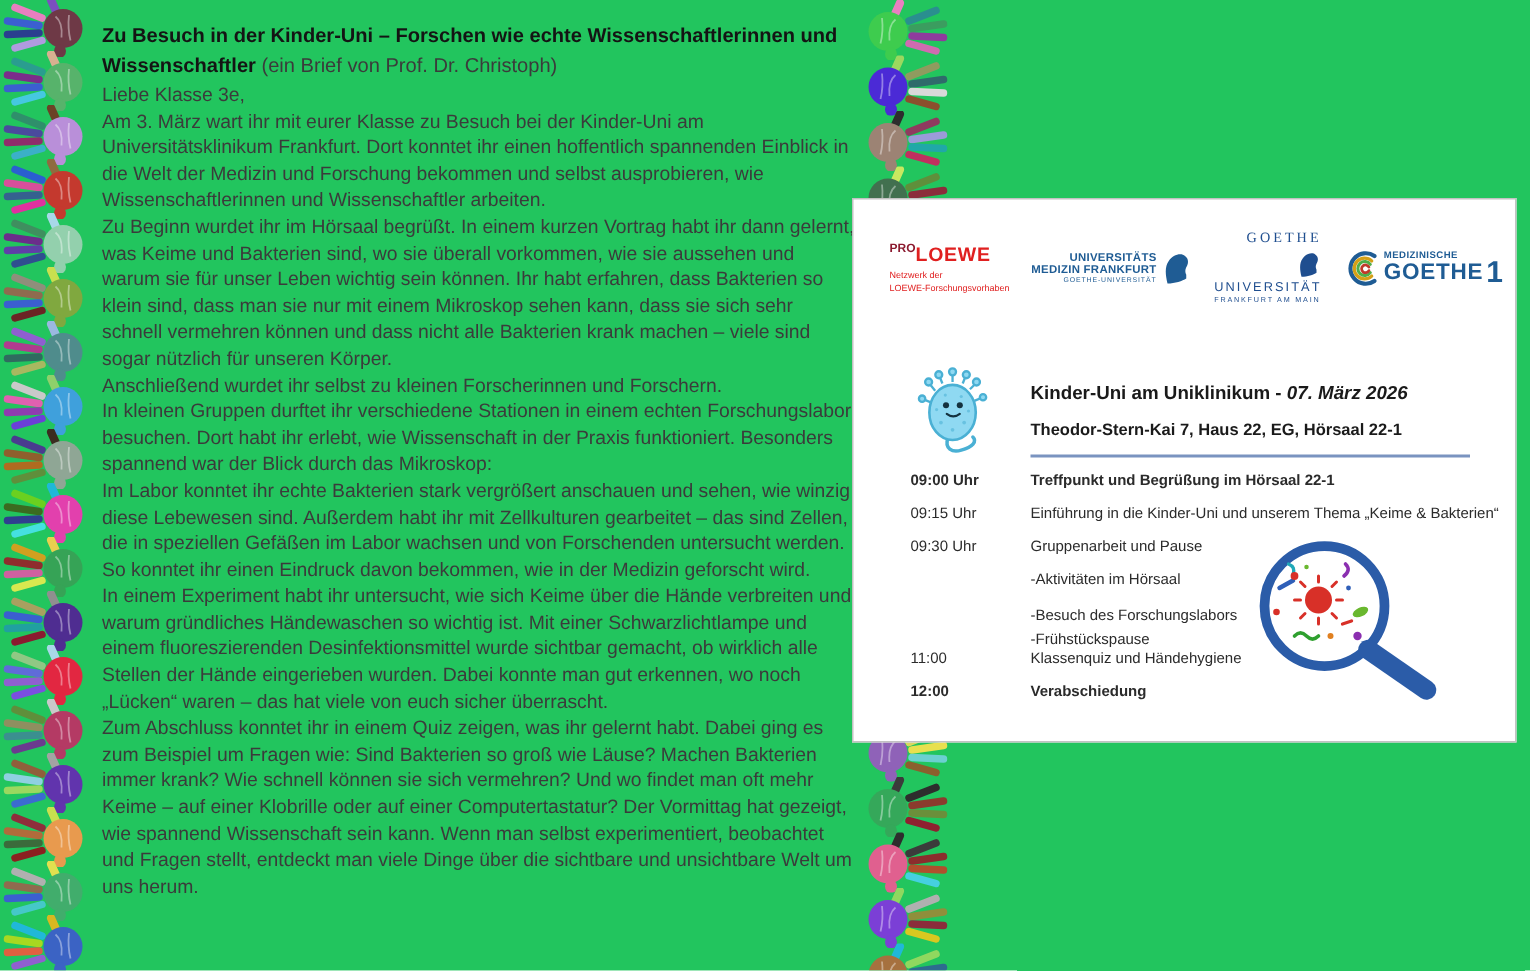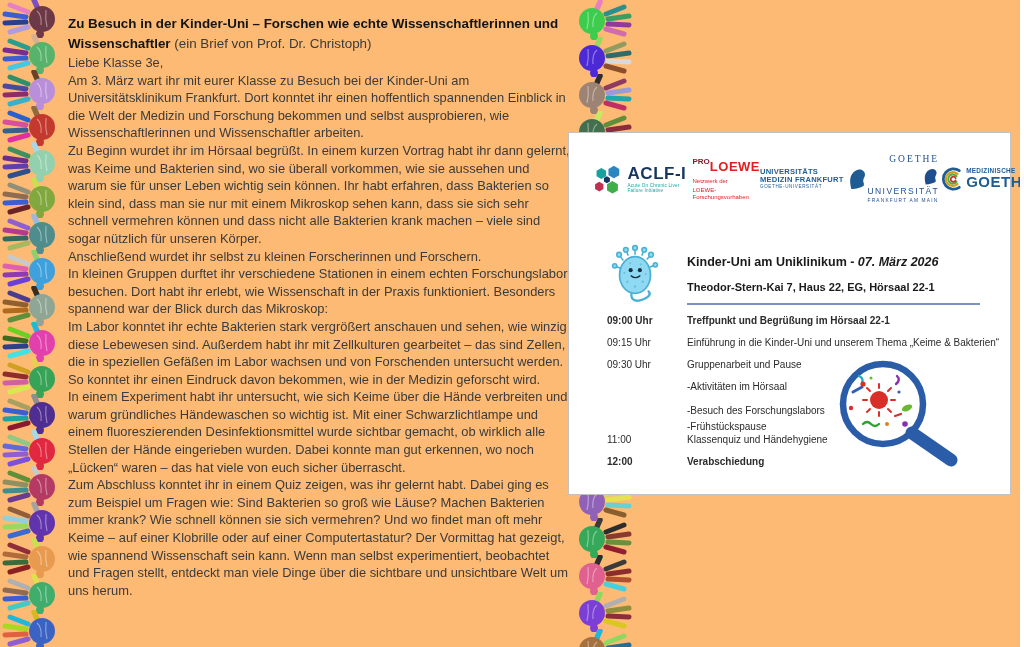--- a/index.html
+++ b/index.html
@@ -1,18 +1,18 @@
 <!DOCTYPE html>
 <html lang="de"><head>
 <meta charset="utf-8">
 <style>
   html,body{margin:0;padding:0;background:#ffffff;}
   .page{
     position:relative; width:1020px; height:647px; overflow:hidden;
-    background:#fdba74; font-family:"Liberation Sans", sans-serif;
+    background:#22c55e; font-family:"Liberation Sans", sans-serif;
   }
   
   .hand-col{position:absolute; top:0; width:62px; height:647px; z-index:1;}
   #left-hands{left:0;}
   #mid-hands{left:574;}
   #mid-hands{left:574px;}
   .hand{position:absolute; left:0; width:60px; height:40px;}
   
   .letter{
     position:absolute; left:68px; top:14px; width:503px; z-index:2;
@@ -34,21 +34,21 @@
   }
   .logo{display:flex; align-items:center; gap:4px;}
   .aclf-text{display:flex; flex-direction:column; line-height:1;}
   .aclf-name{font-weight:bold; font-size:17px; letter-spacing:.5px; color:#16365f;}
   .aclf-tag{font-size:4.6px; color:#17a2a0; margin-top:2px; letter-spacing:.2px;}
   .loewe{display:flex; flex-direction:column; line-height:1.15;}
   .loewe-top{white-space:nowrap;}
   .pro{font-weight:bold; font-size:8px; color:#8b1a2f; vertical-align:top;text-align:center;}
   .loewe-word{font-weight:bold; font-size:13px; color:#e02020; letter-spacing:.5px;}
   .loewe-tag{font-size:6px; color:#e02020; margin-top:2px;}
-  .umf-text{display:flex; flex-direction:column; line-height:1.05; text-align:left;}
+  .umf-text{display:flex; flex-direction:column; line-height:1.05; text-align:right;}
   .umf-l1,.umf-l2{font-weight:bold; font-size:7.6px; color:#1f5c94; letter-spacing:.2px; white-space:nowrap;}
   .umf-tag{font-size:4.6px; color:#1f5c94; margin-top:1.5px; letter-spacing:.6px; white-space:nowrap;}
   .goethe{display:flex; flex-direction:column; line-height:1.2;}
   .goethe-row{display:flex; align-items:flex-end; gap:2px;flex-direction:column;}
   .goethe-l1{font-family:"Liberation Serif", serif; font-size:9.5px; color:#1f4e8f; letter-spacing:2px; white-space:nowrap;}
   .goethe-l2{font-family:Liberation Sans, sans-serif; font-size:8.5px; color:#1f4e8f; letter-spacing:1.4px; white-space:nowrap;}
   .goethe-l3{font-size:4.8px; color:#1f4e8f; letter-spacing:1.2px; margin-top:1.5px; white-space:nowrap;}
   .klinik{display:flex; align-items:center; gap:3px;}
   .klinik-text{display:flex; flex-direction:column; line-height:1;}
   .klinik-l1{font-weight:bold; font-size:6.4px; color:#1f5c94; letter-spacing:.3px;}
@@ -409,33 +409,20 @@
     <p>In kleinen Gruppen durftet ihr verschiedene Stationen in einem echten Forschungslabor besuchen. Dort habt ihr erlebt, wie Wissenschaft in  der Praxis funktioniert. Besonders spannend war der Blick durch das Mikroskop:</p>
     <p>Im Labor konntet  ihr echte Bakterien stark vergrößert anschauen und sehen, wie winzig  diese Lebewesen sind. Außerdem habt ihr mit Zellkulturen gearbeitet –  das sind Zellen, die in speziellen Gefäßen im Labor wachsen und von Forschenden untersucht werden. So konntet ihr einen Eindruck davon bekommen, wie in der Medizin geforscht wird.</p>
     <p>In einem Experiment habt ihr untersucht, wie sich Keime über die Hände verbreiten und warum gründliches Händewaschen so wichtig ist. Mit  einer Schwarzlichtlampe und einem fluoreszierenden Desinfektionsmittel wurde sichtbar gemacht, ob wirklich alle Stellen der Hände eingerieben  wurden. Dabei konnte man gut erkennen, wo noch „Lücken“ waren – das hat viele von euch sicher überrascht.</p>
     <p>Zum Abschluss konntet ihr in einem Quiz zeigen, was ihr gelernt habt.  Dabei ging es zum Beispiel um Fragen wie: Sind Bakterien so groß wie Läuse? Machen Bakterien immer krank? Wie  schnell können sie sich vermehren? Und wo findet man oft mehr Keime –  auf einer Klobrille oder auf einer Computertastatur? Der Vormittag hat gezeigt, wie spannend Wissenschaft sein kann. Wenn  man selbst experimentiert, beobachtet und Fragen stellt, entdeckt man  viele Dinge über die sichtbare und unsichtbare Welt um uns herum.</p>
   </div>
 
   <div class="card">
 
     <div class="logos">
 
-      <div class="logo">
-        <svg width="42" height="44" viewBox="0 0 44 44">
-          <polygon points="30,3 37.8,7.5 37.8,16.5 30,21 22.2,16.5 22.2,7.5" fill="#2e86c1"></polygon>
-          <polygon points="12,6 18.9,10 18.9,18 12,22 5.1,18 5.1,10" fill="#17a2a0"></polygon>
-          <polygon points="9,26 15,29.5 15,36.5 9,40 3,36.5 3,29.5" fill="#c03050"></polygon>
-          <polygon points="28,25 35.8,29.5 35.8,38.5 28,43 20.2,38.5 20.2,29.5" fill="#3fae49"></polygon>
-          <polygon points="20,18 24.3,20.5 24.3,25.5 20,28 15.7,25.5 15.7,20.5" fill="#16365f"></polygon>
-        </svg>
-        <div class="aclf-text">
-          <span class="aclf-name">ACLF-I</span>
-          <span class="aclf-tag">Acute On Chronic Liver Failure Initiative</span>
-        </div>
-      </div>
 
       <div class="logo">
         <div class="loewe">
           <div class="loewe-top"><span class="pro">PRO</span><span class="loewe-word">LOEWE</span></div>
           <div class="loewe-tag">Netzwerk der</div>
           <div class="loewe-tag">LOEWE-Forschungsvorhaben</div>
         </div>
       </div>
 
       <div class="logo">

